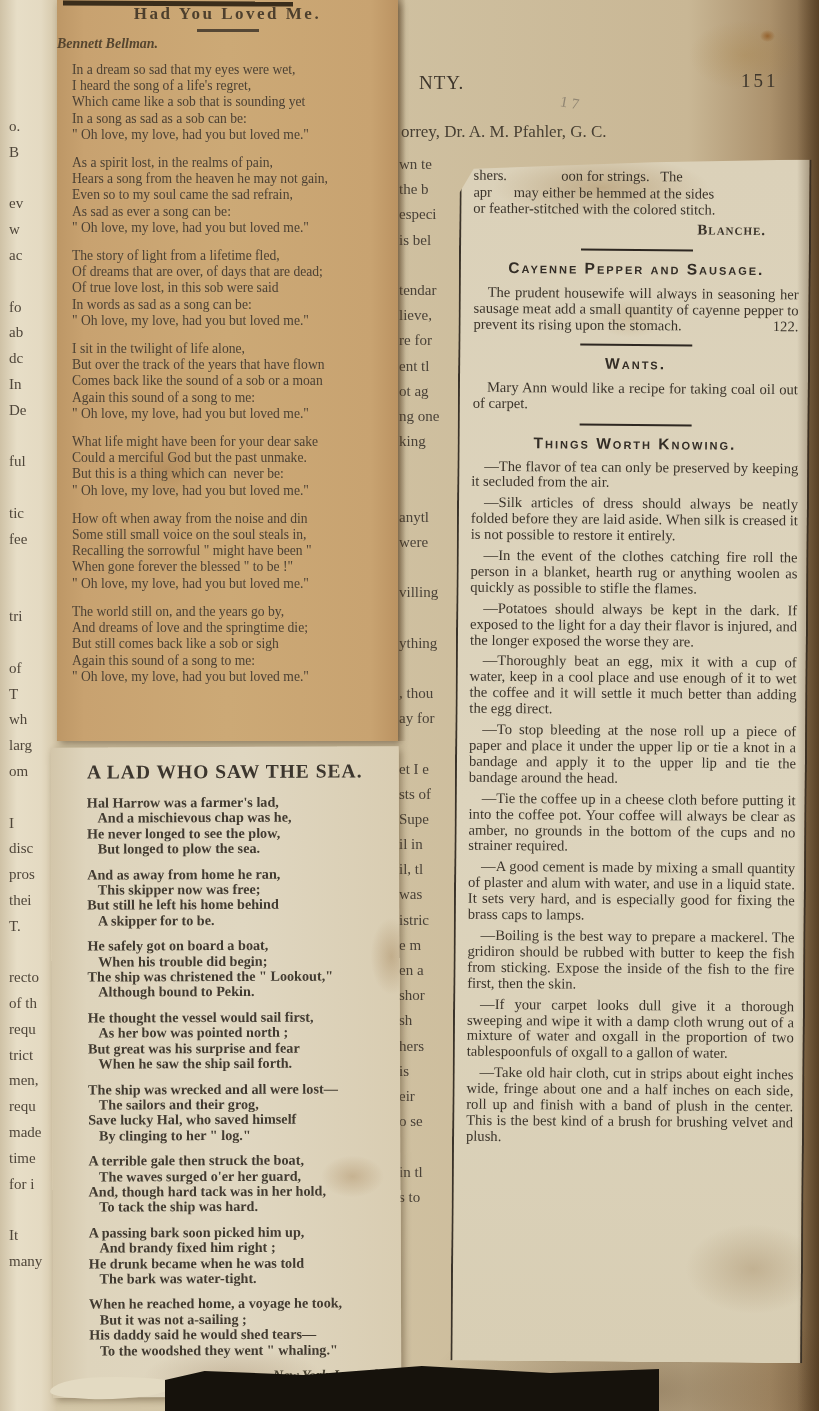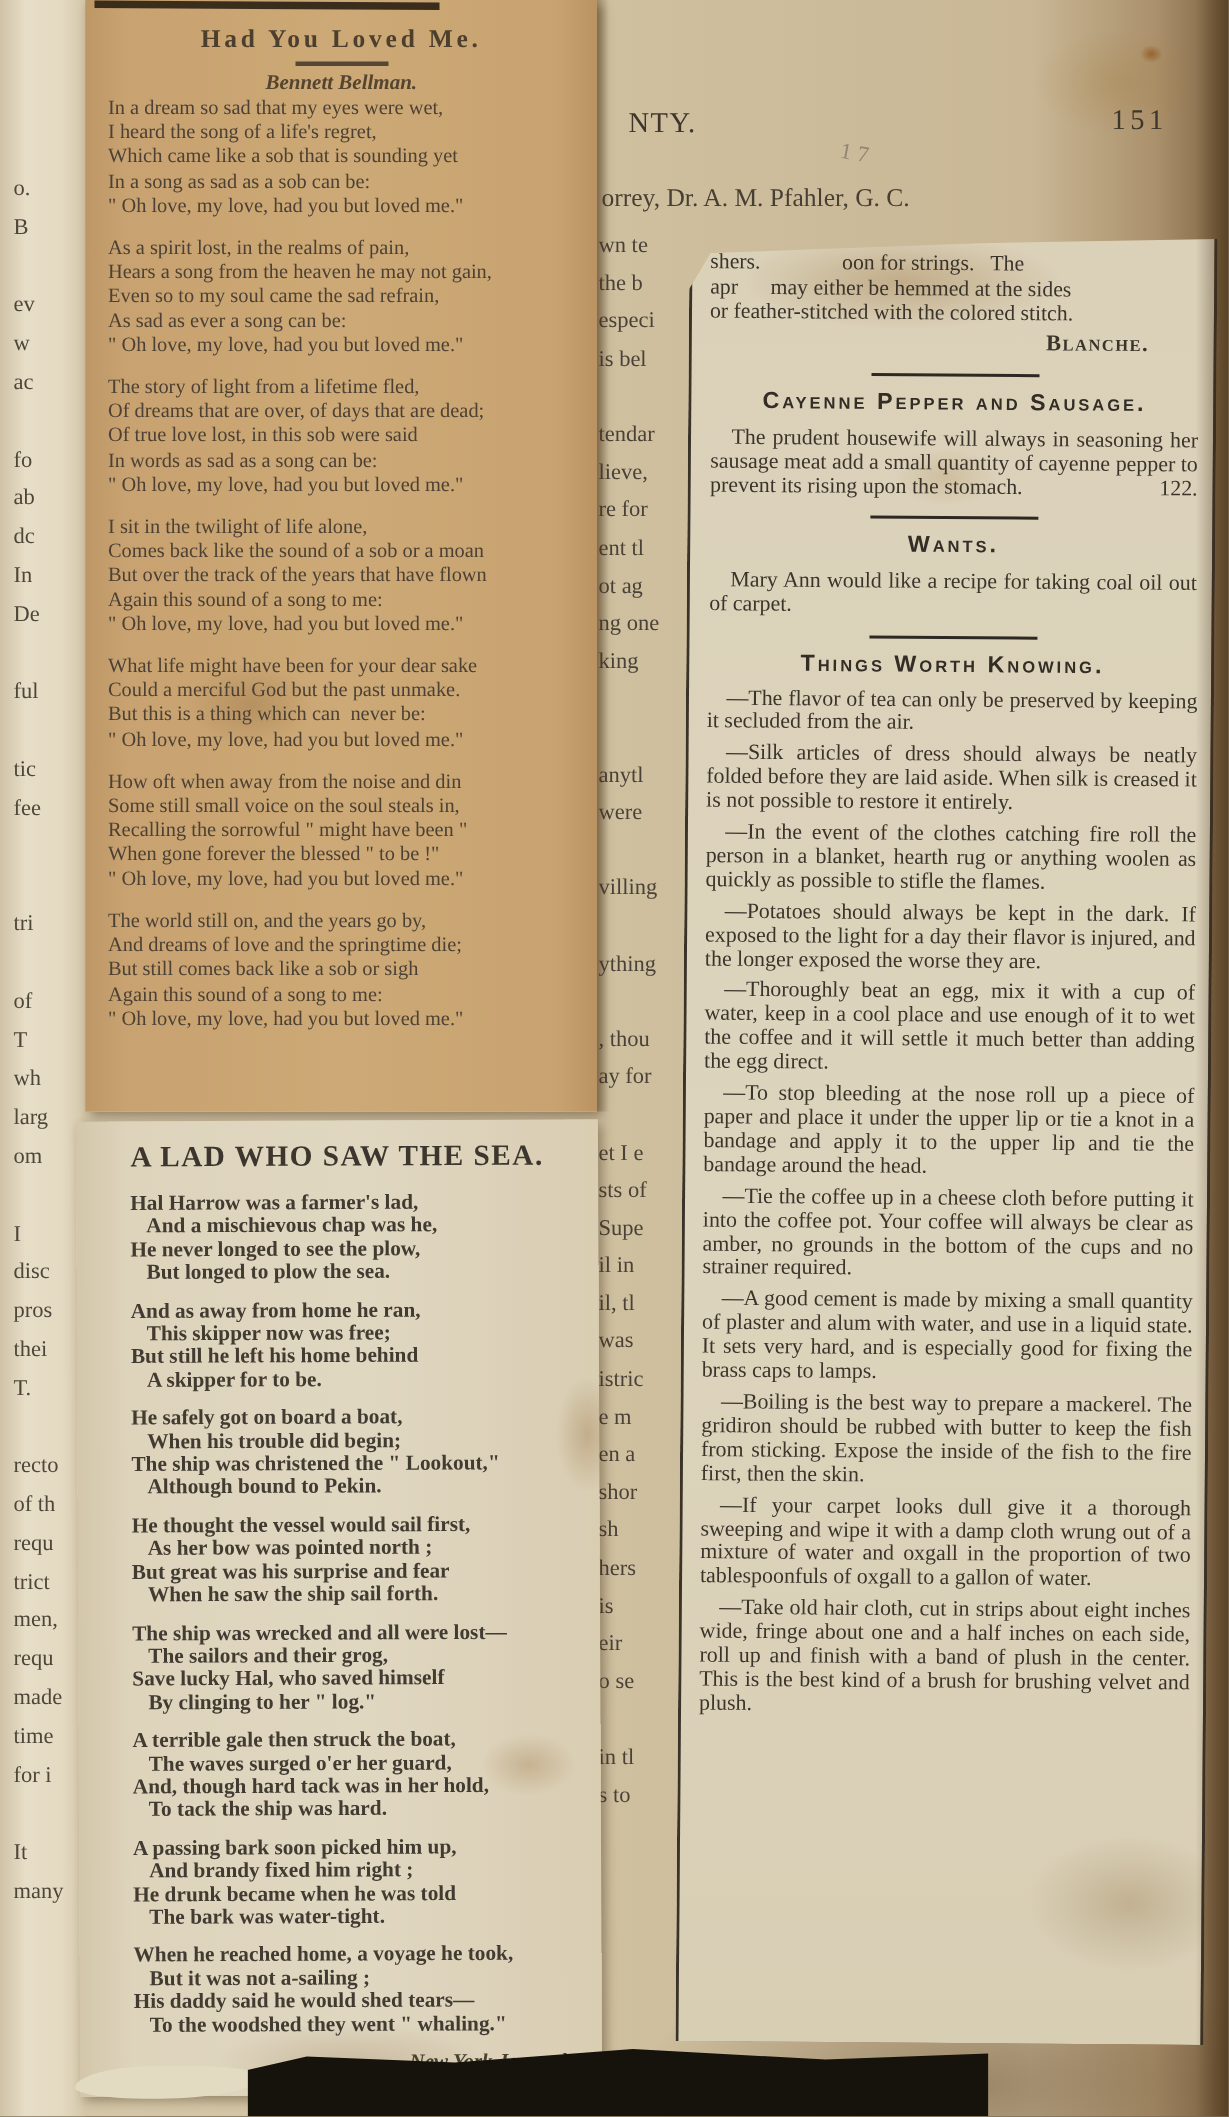--- a/index.html
+++ b/index.html
@@ -29,23 +29,23 @@
   
   .clip-poem1{
     position:absolute;left:57px;top:0;width:341px;height:741px;
     background:
       radial-gradient(60px 40px at 110px 470px, rgba(120,80,40,.25), transparent 70%),
       linear-gradient(90deg,#bd9766 0%,#c8a270 8%,#cca976 50%,#c8a371 92%,#bb9362 100%),
       linear-gradient(180deg,#c09a68,#cba873);
     box-shadow:3px 3px 7px rgba(60,40,15,.45);
   }
   .clip-poem1::before{content:"";position:absolute;left:6px;top:1px;width:230px;height:5px;background:#3a2d1b;transform:rotate(.3deg);}
-  .p1-title{margin-top:16px;text-align:center;font-weight:bold;font-size:17px;letter-spacing:2.5px;color:#4d3f2d;}
+  .p1-title{margin-top:4px;text-align:center;font-weight:bold;font-size:17px;letter-spacing:2.5px;color:#4d3f2d;}
   .p1-rule{width:62px;height:0;border-top:3px solid #554735;margin:5px auto 4px;}
-  .p1-author{text-align:center;font-style:italic;font-weight:bold;font-size:14px;color:#55452f;}
+  .p1-author{text-align:left;font-style:italic;font-weight:bold;font-size:14px;color:#55452f;margin-bottom:10px;}
   .p1-stanzas{padding:0 8px 0 15px;}
   .stanza1{margin-bottom:12px;}
   .s1-line{font-size:13.6px;line-height:16.2px;color:#4c4134;white-space:pre-wrap;}
   
   .clip-poem2{
     position:absolute;left:52px;top:747px;width:348px;height:650px;
     transform:rotate(-.25deg);
     background:
       radial-gradient(45px 30px at 300px 430px, rgba(150,110,60,.30), transparent 70%),
       radial-gradient(30px 55px at 340px 210px, rgba(140,100,50,.30), transparent 70%),
@@ -251,22 +251,22 @@
         </div>
         <div class="stanza1">
           <div class="s1-line">The story of light from a lifetime fled,</div>
           <div class="s1-line">Of dreams that are over, of days that are dead;</div>
           <div class="s1-line">Of true love lost, in this sob were said</div>
           <div class="s1-line">In words as sad as a song can be:</div>
           <div class="s1-line">" Oh love, my love, had you but loved me."</div>
         </div>
         <div class="stanza1">
           <div class="s1-line">I sit in the twilight of life alone,</div>
+          <div class="s1-line">But over the track of the years that have flown</div>
           <div class="s1-line">Comes back like the sound of a sob or a moan</div>
-          <div class="s1-line">But over the track of the years that have flown</div>
           <div class="s1-line">Again this sound of a song to me:</div>
           <div class="s1-line">" Oh love, my love, had you but loved me."</div>
         </div>
         <div class="stanza1">
           <div class="s1-line">What life might have been for your dear sake</div>
           <div class="s1-line">Could a merciful God but the past unmake.</div>
           <div class="s1-line">But this is a thing which can  never be:</div>
           <div class="s1-line">" Oh love, my love, had you but loved me."</div>
         </div>
         <div class="stanza1">

